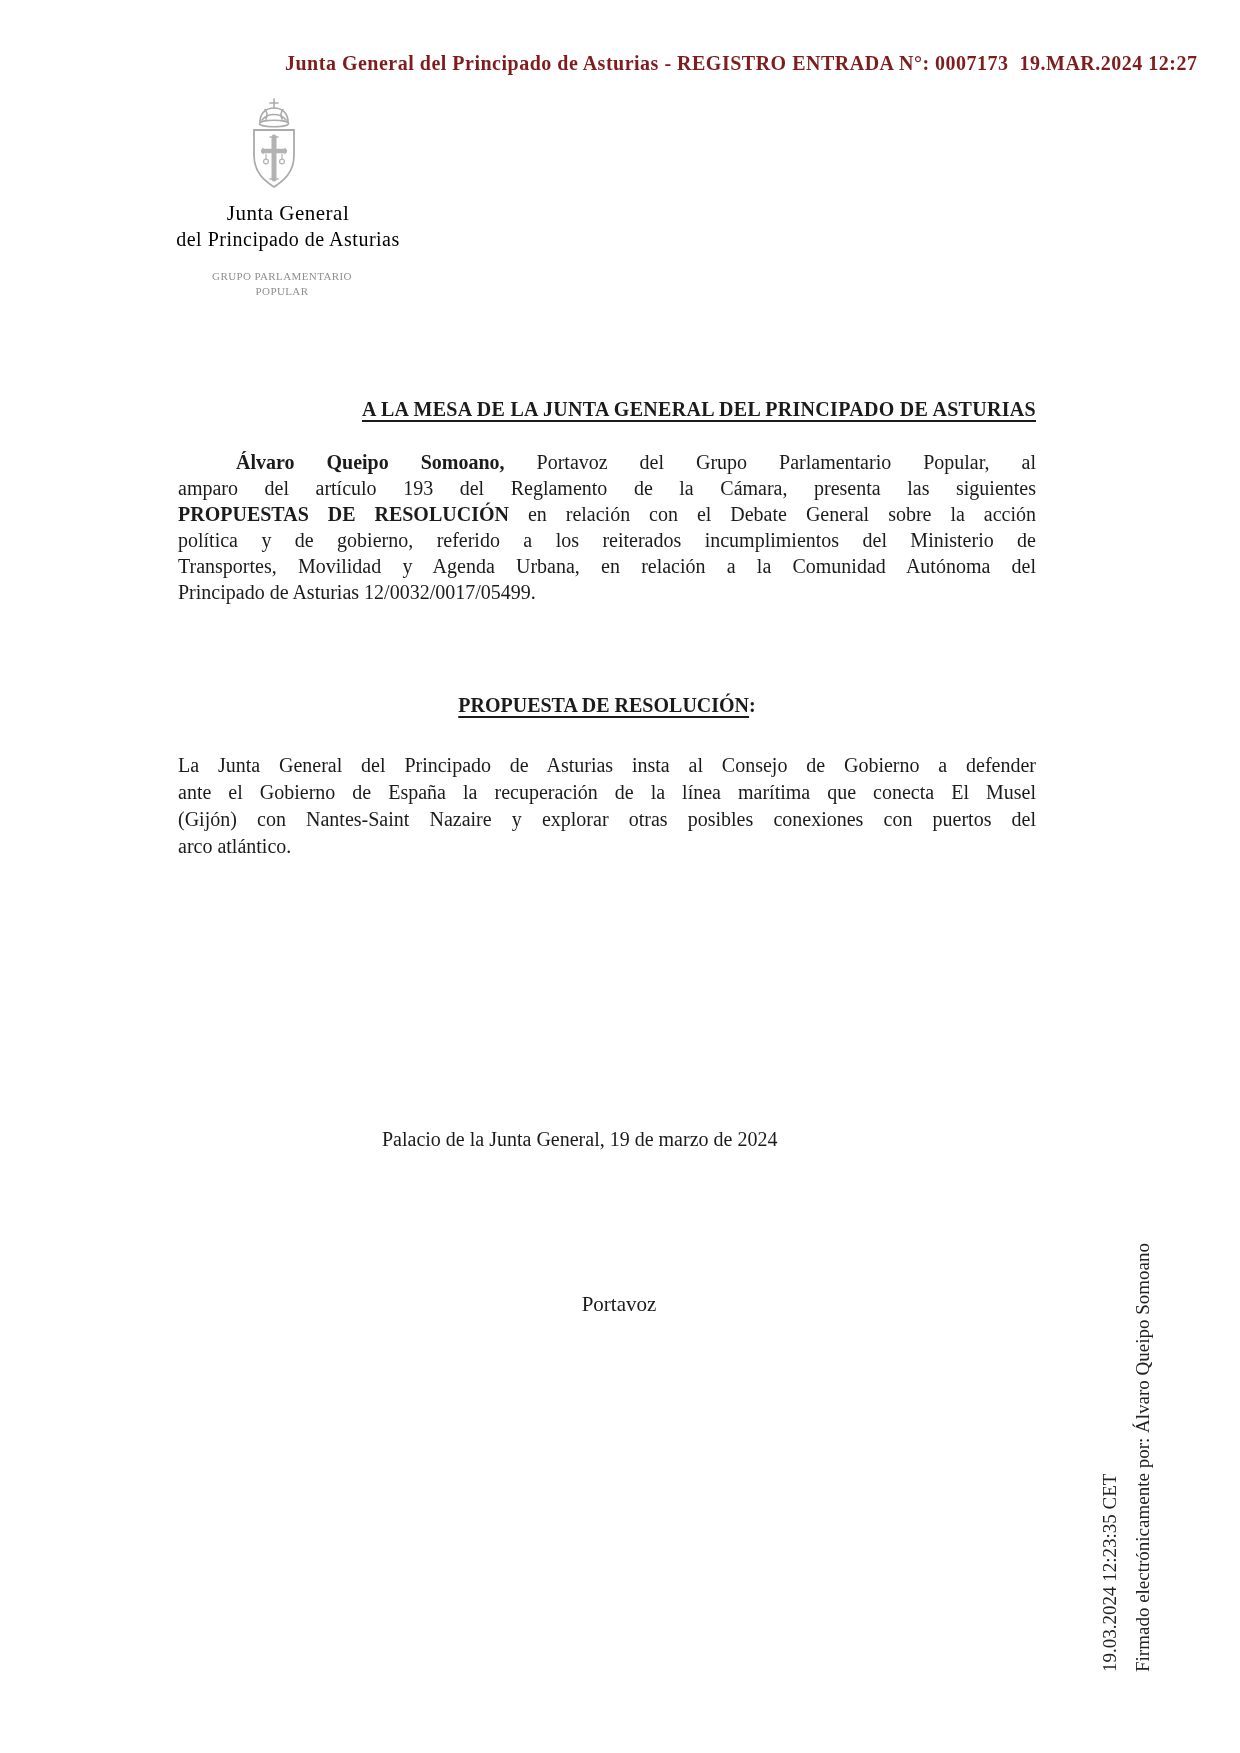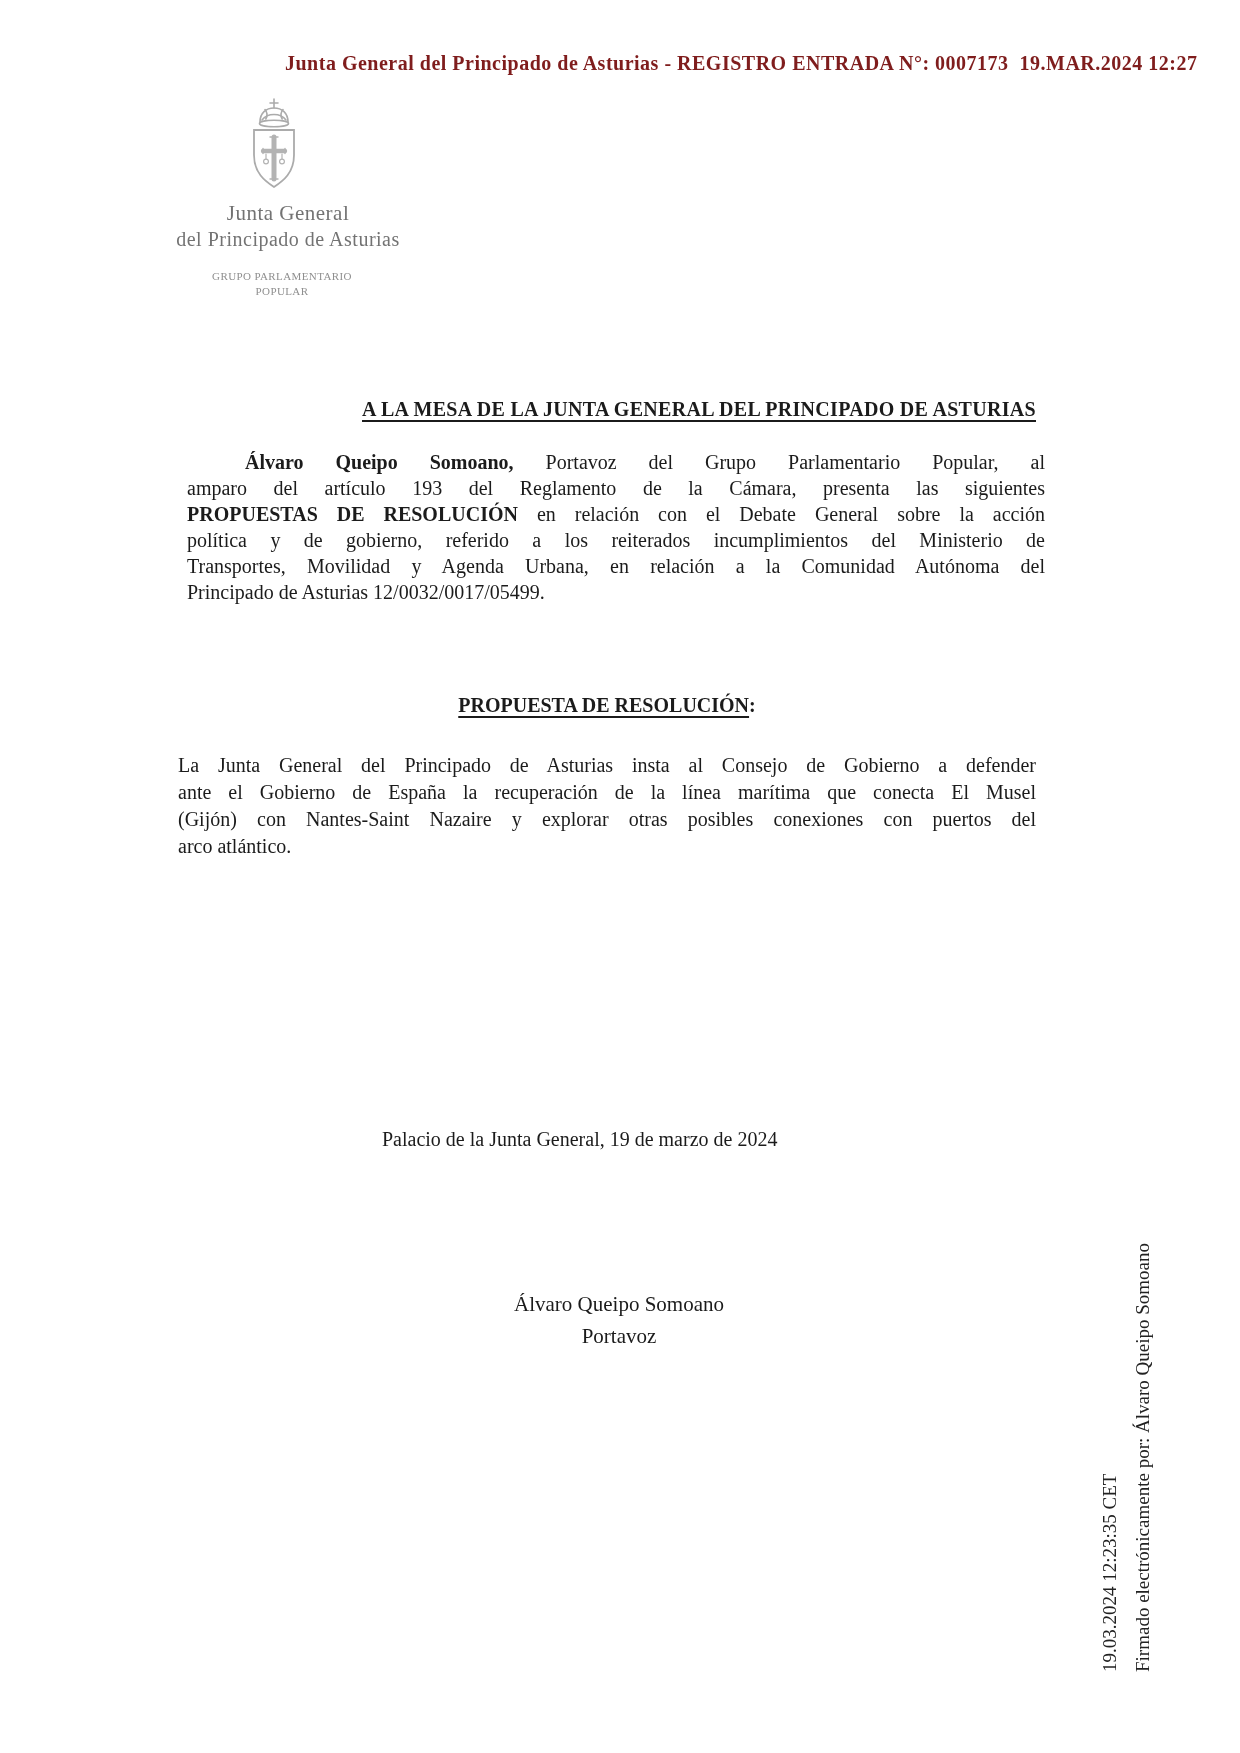--- a/index.html
+++ b/index.html
@@ -30,21 +30,21 @@
     top: 96px;
     width: 72px;
     height: 104px;
   }
   .org {
     position: absolute;
     left: 160px;
     top: 200px;
     width: 256px;
     text-align: center;
-    color: #737373;
+    color: #000000;
     font-size: 21px;
     line-height: 26px;
     letter-spacing: 0.5px;
   }
   .org .l2 { font-size: 20px; }
   .group {
     position: absolute;
     left: 186px;
     top: 269px;
     width: 192px;
@@ -80,21 +80,21 @@
     text-decoration-thickness: 2px;
     text-underline-offset: 4px;
   }
   
   .para {
     position: absolute;
     left: 178px;
     width: 858px;
     font-size: 20px;
   }
-  .para1 { top: 449px; line-height: 26px; margin-left: 9px; }
+  .para1 { top: 449px; line-height: 26px; }
   .para2 { top: 752px; line-height: 27px; }
   .jline { text-align: justify; text-align-last: justify; }
   .jline.last { text-align-last: left; }
   .jline.indent { text-indent: 58px; }
   
   .pdate {
     position: absolute;
     left: 375px;
     top: 1128px;
     font-size: 20px;
@@ -187,21 +187,20 @@
   <div class="para para2">
       <div class="jline"><span>La Junta General del Principado de Asturias insta al Consejo de Gobierno a defender</span></div>
       <div class="jline"><span>ante el Gobierno de España la recuperación de la línea marítima que conecta El Musel</span></div>
       <div class="jline"><span>(Gijón) con Nantes-Saint Nazaire y explorar otras posibles conexiones con puertos del</span></div>
       <div class="jline last"><span>arco atlántico.</span></div>
     </div>
 
   <div class="pdate">Palacio de la Junta General, 19 de marzo de 2024</div>
 
   <div class="sig">
-    <div>Álvaro Queipo Somoano</div>
     <div>Portavoz</div>
   </div>
 
   <div class="esign">
     <div>19.03.2024 12:23:35 CET</div>
     <div>Firmado electrónicamente por: Álvaro Queipo Somoano</div>
   </div>
 
 </div>
 

